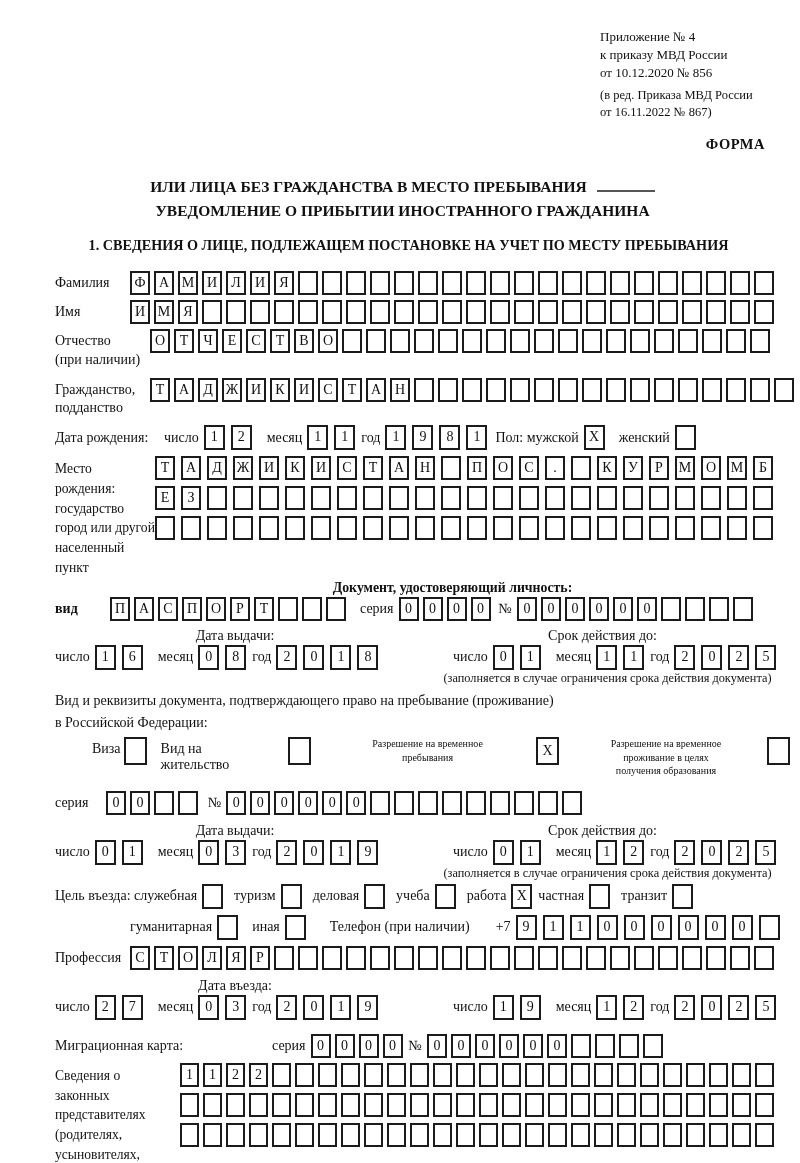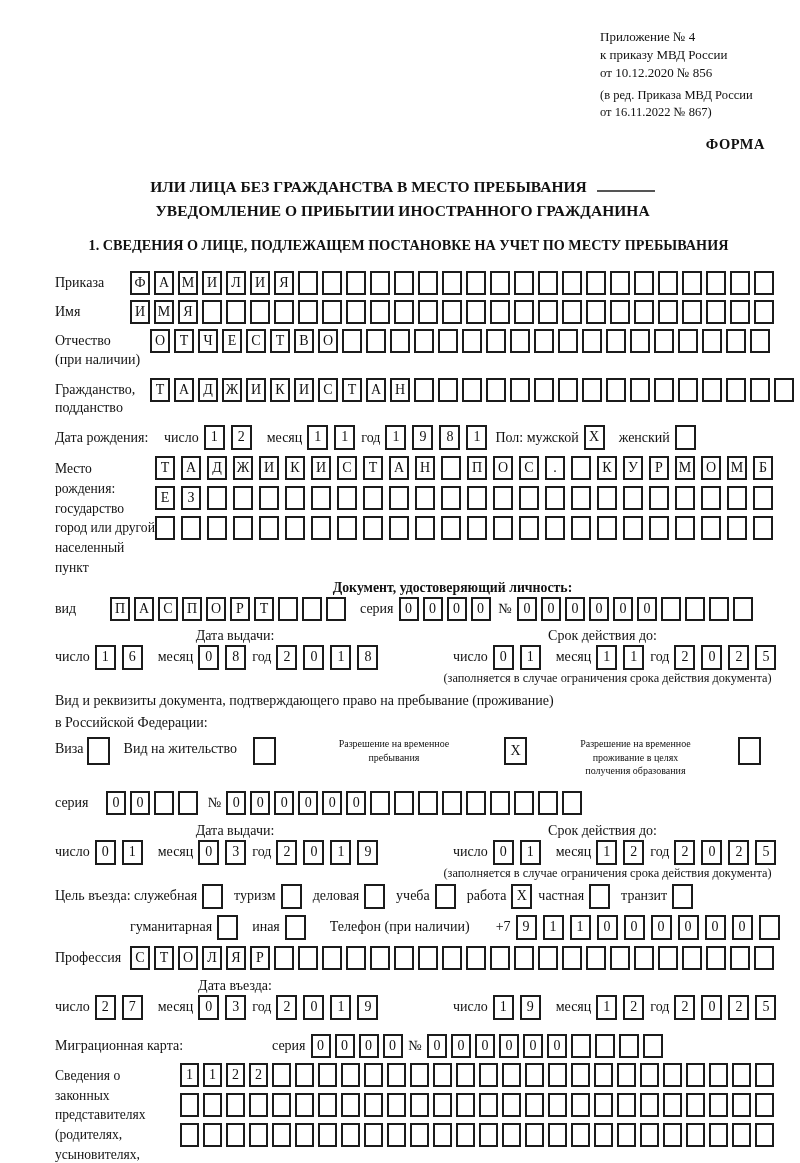--- a/index.html
+++ b/index.html
@@ -74,21 +74,21 @@
   <div class="title">
     <div>
       <span>ИЛИ ЛИЦА БЕЗ ГРАЖДАНСТВА В МЕСТО ПРЕБЫВАНИЯ</span><span class="blankline"></span>
     </div>
     <div>УВЕДОМЛЕНИЕ О ПРИБЫТИИ ИНОСТРАННОГО ГРАЖДАНИНА</div>
   </div>
 
   <div class="section-title">1. СВЕДЕНИЯ О ЛИЦЕ, ПОДЛЕЖАЩЕМ ПОСТАНОВКЕ НА УЧЕТ ПО МЕСТУ ПРЕБЫВАНИЯ</div>
 
   <div class="row" style="margin-top:17px;">
-    <span class="lbl" style="width:75px;">Приказа</span>
+    <span class="lbl" style="width:75px;">Фамилия</span>
     <span class="cells"><span class="cell">Ф</span><span class="cell">А</span><span class="cell">М</span><span class="cell">И</span><span class="cell">Л</span><span class="cell">И</span><span class="cell">Я</span><span class="cell">&nbsp;</span><span class="cell">&nbsp;</span><span class="cell">&nbsp;</span><span class="cell">&nbsp;</span><span class="cell">&nbsp;</span><span class="cell">&nbsp;</span><span class="cell">&nbsp;</span><span class="cell">&nbsp;</span><span class="cell">&nbsp;</span><span class="cell">&nbsp;</span><span class="cell">&nbsp;</span><span class="cell">&nbsp;</span><span class="cell">&nbsp;</span><span class="cell">&nbsp;</span><span class="cell">&nbsp;</span><span class="cell">&nbsp;</span><span class="cell">&nbsp;</span><span class="cell">&nbsp;</span><span class="cell">&nbsp;</span><span class="cell">&nbsp;</span></span>
   </div>
 
   <div class="row" style="margin-top:5px;">
     <span class="lbl" style="width:75px;">Имя</span>
     <span class="cells"><span class="cell">И</span><span class="cell">М</span><span class="cell">Я</span><span class="cell">&nbsp;</span><span class="cell">&nbsp;</span><span class="cell">&nbsp;</span><span class="cell">&nbsp;</span><span class="cell">&nbsp;</span><span class="cell">&nbsp;</span><span class="cell">&nbsp;</span><span class="cell">&nbsp;</span><span class="cell">&nbsp;</span><span class="cell">&nbsp;</span><span class="cell">&nbsp;</span><span class="cell">&nbsp;</span><span class="cell">&nbsp;</span><span class="cell">&nbsp;</span><span class="cell">&nbsp;</span><span class="cell">&nbsp;</span><span class="cell">&nbsp;</span><span class="cell">&nbsp;</span><span class="cell">&nbsp;</span><span class="cell">&nbsp;</span><span class="cell">&nbsp;</span><span class="cell">&nbsp;</span><span class="cell">&nbsp;</span><span class="cell">&nbsp;</span></span>
   </div>
 
   <div class="row" style="margin-top:5px; margin-bottom:-4px;">
     <span class="lbl" style="width:95px;">
@@ -130,21 +130,21 @@
     <span>
       <span class="cells g6" style="display:block; margin-bottom:6px;"><span class="cell">Т</span><span class="cell">А</span><span class="cell">Д</span><span class="cell">Ж</span><span class="cell">И</span><span class="cell">К</span><span class="cell">И</span><span class="cell">С</span><span class="cell">Т</span><span class="cell">А</span><span class="cell">Н</span><span class="cell">&nbsp;</span><span class="cell">П</span><span class="cell">О</span><span class="cell">С</span><span class="cell">.</span><span class="cell">&nbsp;</span><span class="cell">К</span><span class="cell">У</span><span class="cell">Р</span><span class="cell">М</span><span class="cell">О</span><span class="cell">М</span><span class="cell">Б</span></span>
       <span class="cells g6" style="display:block; margin-bottom:6px;"><span class="cell">Е</span><span class="cell">З</span><span class="cell">&nbsp;</span><span class="cell">&nbsp;</span><span class="cell">&nbsp;</span><span class="cell">&nbsp;</span><span class="cell">&nbsp;</span><span class="cell">&nbsp;</span><span class="cell">&nbsp;</span><span class="cell">&nbsp;</span><span class="cell">&nbsp;</span><span class="cell">&nbsp;</span><span class="cell">&nbsp;</span><span class="cell">&nbsp;</span><span class="cell">&nbsp;</span><span class="cell">&nbsp;</span><span class="cell">&nbsp;</span><span class="cell">&nbsp;</span><span class="cell">&nbsp;</span><span class="cell">&nbsp;</span><span class="cell">&nbsp;</span><span class="cell">&nbsp;</span><span class="cell">&nbsp;</span><span class="cell">&nbsp;</span></span>
       <span class="cells g6" style="display:block;"><span class="cell">&nbsp;</span><span class="cell">&nbsp;</span><span class="cell">&nbsp;</span><span class="cell">&nbsp;</span><span class="cell">&nbsp;</span><span class="cell">&nbsp;</span><span class="cell">&nbsp;</span><span class="cell">&nbsp;</span><span class="cell">&nbsp;</span><span class="cell">&nbsp;</span><span class="cell">&nbsp;</span><span class="cell">&nbsp;</span><span class="cell">&nbsp;</span><span class="cell">&nbsp;</span><span class="cell">&nbsp;</span><span class="cell">&nbsp;</span><span class="cell">&nbsp;</span><span class="cell">&nbsp;</span><span class="cell">&nbsp;</span><span class="cell">&nbsp;</span><span class="cell">&nbsp;</span><span class="cell">&nbsp;</span><span class="cell">&nbsp;</span><span class="cell">&nbsp;</span></span>
     </span>
   </div>
 
   <div class="doc-header" style="margin-top:2px;">Документ, удостоверяющий личность:</div>
 
   <div class="row" style="margin-top:1px; align-items:center;">
-    <span class="dlbl" style="width:50px;">вид</span>
+    <span class="dlbl" style="width:50px;font-weight:bold;">вид</span>
     <span class="cells"><span class="cell">П</span><span class="cell">А</span><span class="cell">С</span><span class="cell">П</span><span class="cell">О</span><span class="cell">Р</span><span class="cell">Т</span><span class="cell">&nbsp;</span><span class="cell">&nbsp;</span><span class="cell">&nbsp;</span></span>
     <span class="dlbl" style="margin-left:10px;">серия</span>
     <span class="cells"><span class="cell">0</span><span class="cell">0</span><span class="cell">0</span><span class="cell">0</span></span>
     <span class="dlbl" style="margin-left:4px;">№</span>
     <span class="cells"><span class="cell">0</span><span class="cell">0</span><span class="cell">0</span><span class="cell">0</span><span class="cell">0</span><span class="cell">0</span><span class="cell">&nbsp;</span><span class="cell">&nbsp;</span><span class="cell">&nbsp;</span><span class="cell">&nbsp;</span></span>
   </div>
 
   <div class="dates-head" style="margin-top:7px;">
     <span class="dh-left">Дата выдачи:</span>
     <span class="dh-right">Срок действия до:</span>
@@ -167,21 +167,21 @@
       <span class="cells dates"><span class="cell">2</span><span class="cell">0</span><span class="cell">2</span><span class="cell">5</span></span>
     </div>
   </div>
   <div class="vnote">(заполняется в случае ограничения срока действия документа)</div>
 
   <div style="margin-top:4px; font-size:14px; line-height:1.6;">
     <div>Вид и реквизиты документа, подтверждающего право на пребывание (проживание)</div>
     <div>в Российской Федерации:</div>
   </div>
 
-  <div class="visa-row" style="margin-top:3px;">
+  <div class="visa-row" style="margin-top:3px;margin-left:37px;">
     <span style="padding-top:4px;">Виза</span>
     <span class="cells chkbig" style="margin-left:3px;"><span class="cell">&nbsp;</span></span>
     <span style="margin-left:14px; padding-top:4px;">Вид на жительство</span>
     <span class="cells chkbig" style="margin-left:16px;"><span class="cell">&nbsp;</span></span>
     <span class="vopt" style="margin-left:18px; width:200px;">
       <span>Разрешение на временное</span><br>
       <span>пребывания</span>
     </span>
     <span class="cells chkbig" style="margin-left:10px;"><span class="cell">X</span></span>
     <span class="vopt" style="margin-left:16px; width:185px;">

